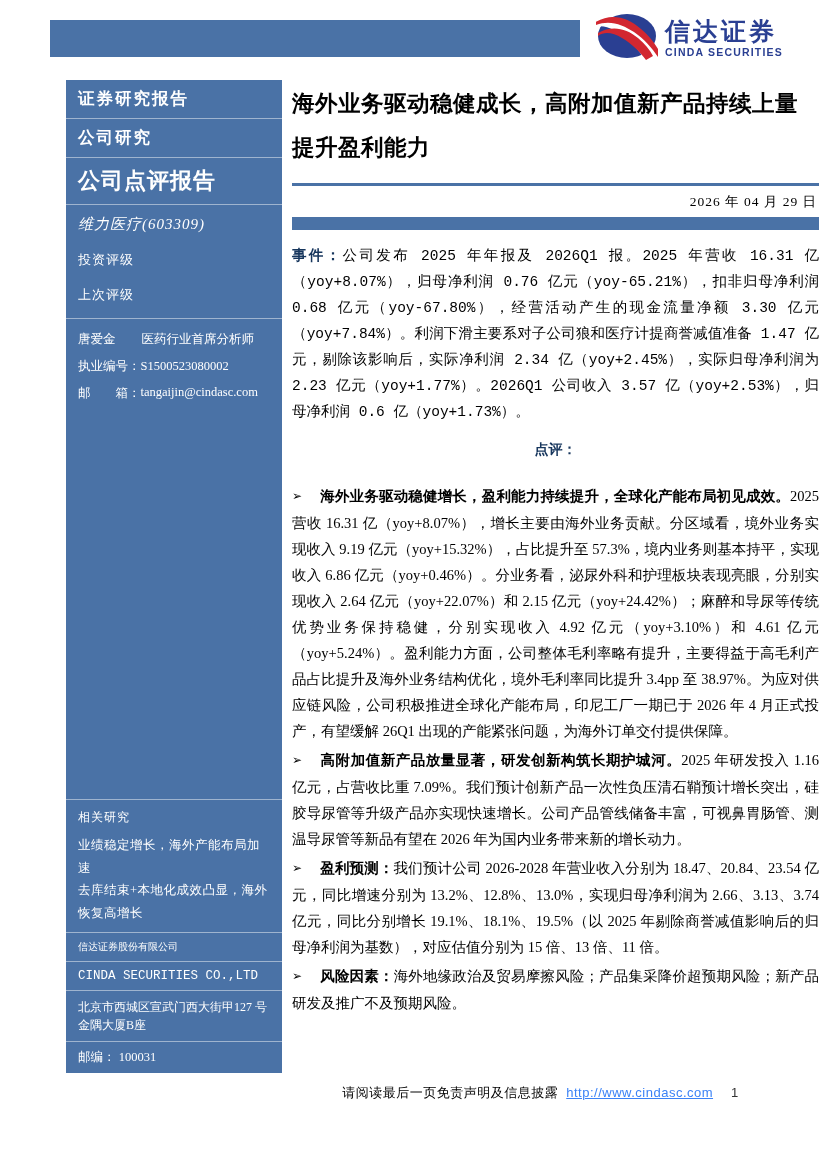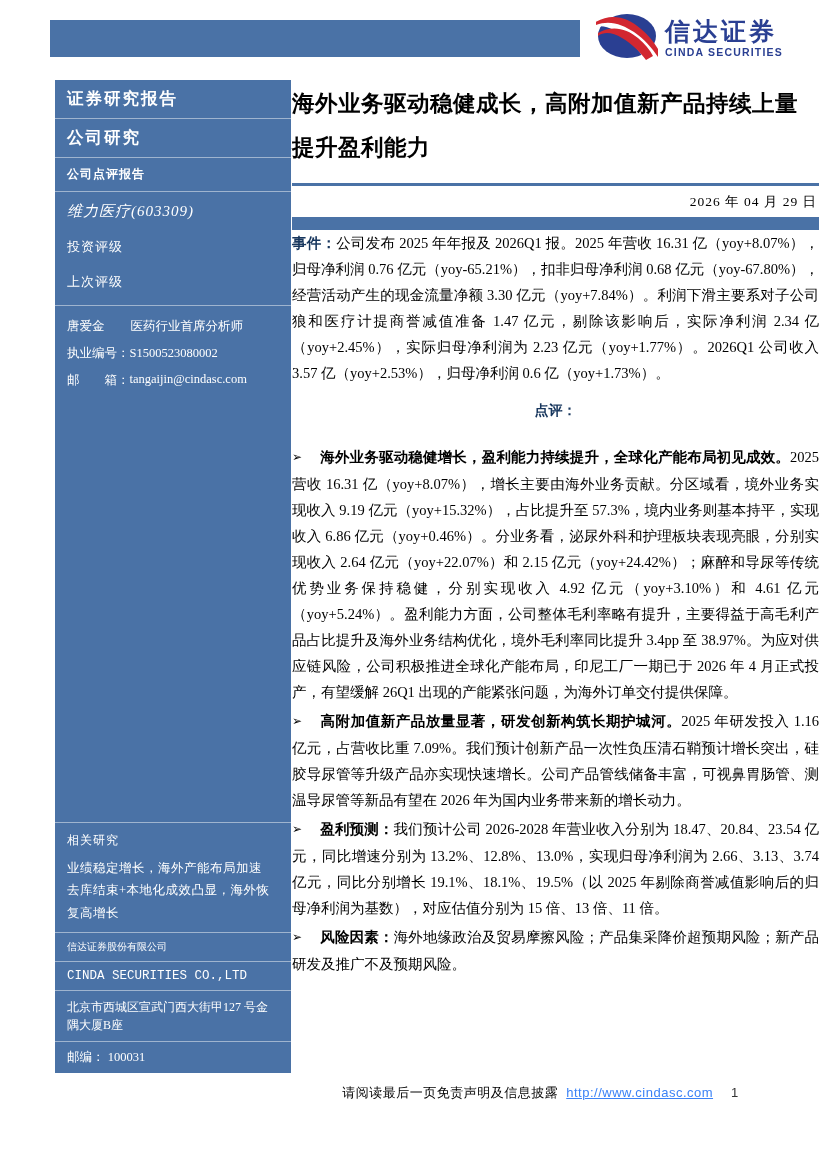--- a/index.html
+++ b/index.html
@@ -8,27 +8,27 @@
     font-family:"Liberation Serif", serif;color:#000;overflow:hidden;
   }
   
   .topbar{position:absolute;left:50px;top:20px;width:530px;height:37px;background:#4a72a6;}
   .logo{position:absolute;left:596px;top:12px;width:210px;height:52px;display:flex;align-items:center;gap:7px;}
   .logo-text{display:flex;flex-direction:column;line-height:1;}
   .logo-cn{font-family:"Liberation Sans",sans-serif;font-weight:bold;font-size:25px;color:#2a3f92;letter-spacing:3px;}
   .logo-en{font-family:"Liberation Sans",sans-serif;font-weight:bold;font-size:10.5px;color:#2a3f92;letter-spacing:1.2px;margin-top:3px;}
   
   .sidebar{
-    position:absolute;left:55px;top:80px;width:236px;height:993px;background:#4a72a6;color:#ffffff;
+    position:absolute;left:66px;top:80px;width:216px;height:993px;background:#4a72a6;color:#ffffff;
     display:flex;flex-direction:column;box-sizing:border-box;font-family:"Liberation Serif",serif;
   }
   .sb-row{padding:8px 12px;border-bottom:1px solid #9fb4cf;box-sizing:border-box;}
   .sb-h1{font-family:"Liberation Sans",sans-serif;font-weight:bold;font-size:16.5px;letter-spacing:2px;}
   .sb-h2{font-family:"Liberation Sans",sans-serif;font-weight:bold;font-size:16.5px;letter-spacing:2px;}
-  .sb-h3{font-family:"Liberation Sans",sans-serif;font-weight:bold;font-size:12px;letter-spacing:1px;}
+  .sb-h3{font-family:"Liberation Sans",sans-serif;font-weight:bold;font-size:22px;letter-spacing:1px;}
   .sb-info{padding:10px 0 14px 12px;border-bottom:1px solid #9fb4cf;}
   .sb-stock{font-style:italic;font-size:15px;letter-spacing:1px;}
   .sb-rating{font-size:13px;margin-top:17px;letter-spacing:1px;}
   .sb-analyst{padding:12px 16px 10px 12px;font-size:12.5px;}
   .sb-analyst-line{margin-bottom:10px;display:flex;}
   .sb-analyst-name{margin-right:26px;}
   .sb-spacer1{height:414px;}
   .sb-related{border-top:1px solid #9fb4cf;padding:9px 12px 8px 12px;}
   .sb-related-h{font-size:12px;letter-spacing:1px;margin-bottom:8px;}
   .sb-related-item{font-size:12.5px;line-height:1.8;letter-spacing:0.5px;}
@@ -40,21 +40,21 @@
   
   .main{position:absolute;left:292px;top:82px;width:527px;}
   .title{
     font-family:"Liberation Sans",sans-serif;font-weight:bold;font-size:22.5px;
     line-height:44px;color:#000;letter-spacing:0.5px;margin:0;
   }
   .rule-thin{height:3px;background:#4a72a6;margin-top:13px;}
   .date-row{text-align:right;font-size:13.5px;padding:7px 2px 6px 0;letter-spacing:1px;}
   .rule-thick{height:13px;background:#4a72a6;}
   .body-text{font-size:14.5px;line-height:26px;text-align:justify;}
-  .event-para{margin:0 0 0 0;}
+  .event-para{margin:13px 0 0 0;font-family:Liberation Mono, monospace;}
   .lbl-navy{font-weight:bold;color:#17365d;}
   .comment-lbl{margin:16px 0 24px 0;font-size:14px;text-align:center;}
   .bullet{margin:0 0 3px 0;}
   .bullet .arrow{font-size:12px;display:inline-block;margin-right:18px;transform:translateY(-1px);}
   .bullet .bhead{font-weight:bold;color:#000;}
   
   .footer{
     position:absolute;left:292px;top:1084px;width:527px;display:flex;justify-content:center;
     align-items:baseline;font-size:13px;letter-spacing:0.5px;padding-right:30px;box-sizing:border-box;
   }

